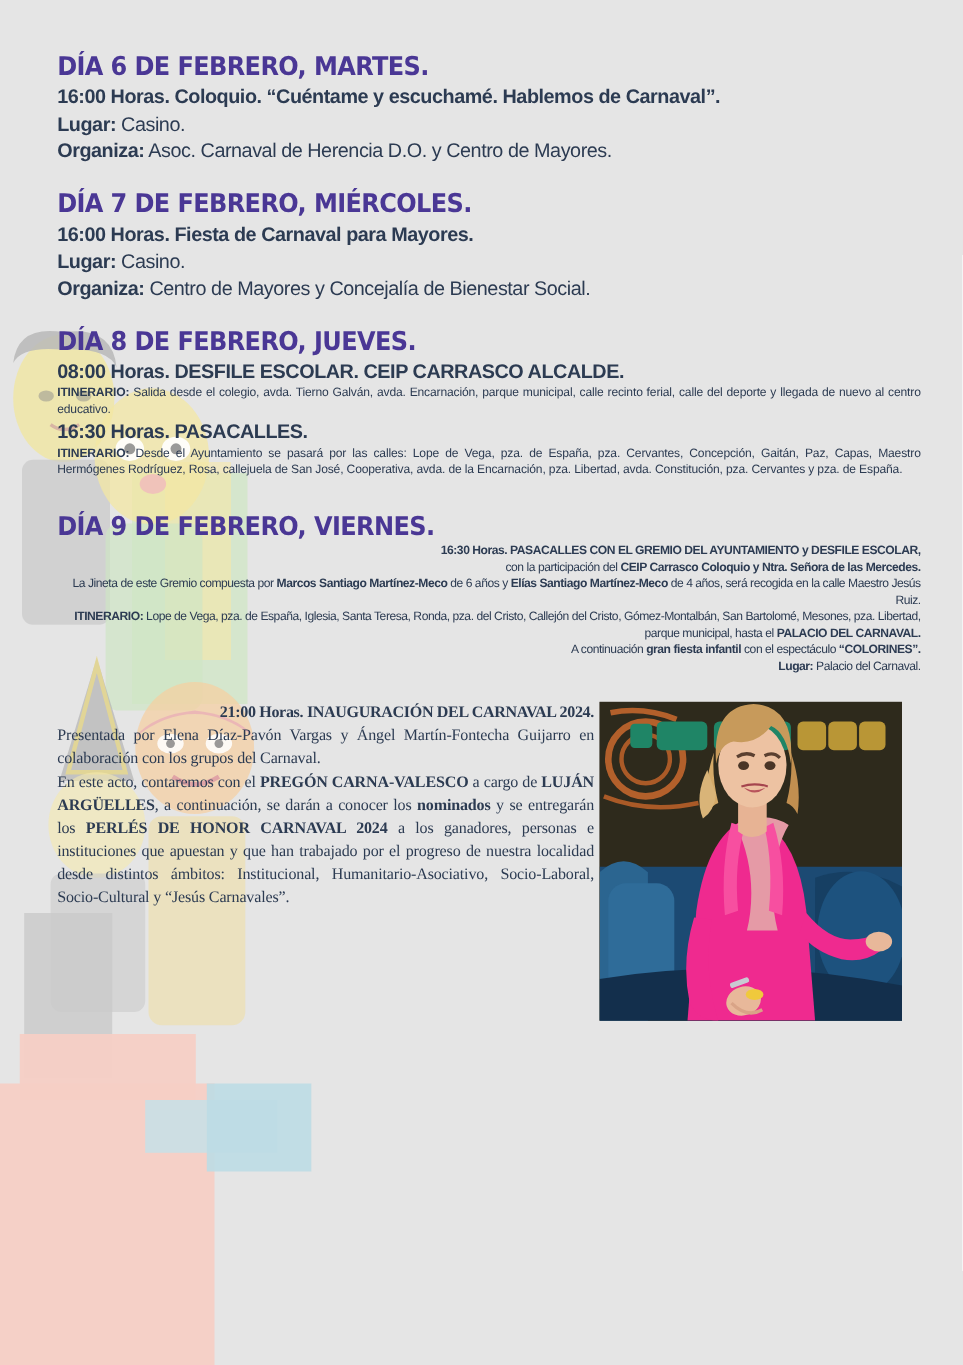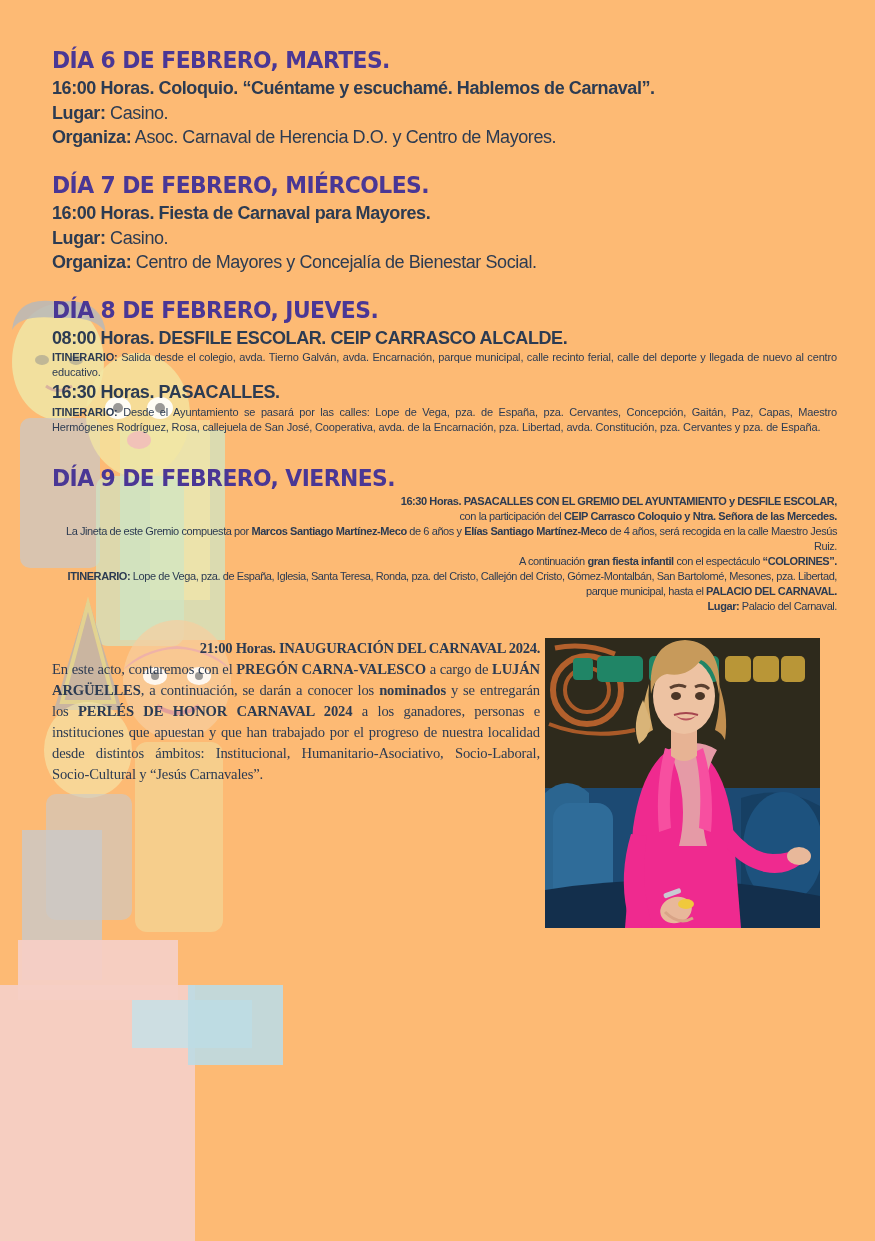--- a/index.html
+++ b/index.html
@@ -4,21 +4,21 @@
 <style>
   html, body {
     margin: 0;
     padding: 0;
     background: #ffffff;
   }
   .page {
     position: relative;
     width: 875px;
     height: 1241px;
-    background: #fdba74;
+    background: #e5e5e5;
     overflow: hidden;
     font-family: "Liberation Sans", sans-serif;
   }
 
   
   .watermark {
     position: absolute;
     inset: 0;
     pointer-events: none;
     z-index: 0;
@@ -233,31 +233,32 @@
     <div class="gap-lg"></div>
 
     <div class="block">
       <h2 class="day-heading">DÍA 9 DE FEBRERO, VIERNES.</h2>
 
       <p class="para nojust"><b>16:30 Horas. PASACALLES CON EL GREMIO DEL AYUNTAMIENTO y DESFILE ESCOLAR,</b></p>
       <p class="para nojust"><span>con la participación del </span><b>CEIP Carrasco Coloquio y Ntra.  Señora de las Mercedes.</b></p>
 
       <p class="para nojust"><span>La Jineta de este Gremio compuesta por </span><b>Marcos Santiago Martínez-Meco</b><span> de 6 años y </span><b>Elías Santiago Martínez-Meco</b><span> de 4 años, será recogida en la calle Maestro Jesús Ruiz.</span></p>
 
+      <p class="para nojust"><b>ITINERARIO:</b><span> Lope de Vega, pza. de España, Iglesia, Santa Teresa, Ronda, pza. del Cristo, Callejón del Cristo, Gómez-Montalbán, San Bartolomé, Mesones, pza. Libertad, parque municipal, hasta el </span><b>PALACIO DEL CARNAVAL.</b></p>
+
       <p class="para nojust"><span>A continuación </span><b>gran fiesta infantil</b><span> con el espectáculo </span><b>“COLORINES”.</b></p>
-
-      <p class="para nojust"><b>ITINERARIO:</b><span> Lope de Vega, pza. de España, Iglesia, Santa Teresa, Ronda, pza. del Cristo, Callejón del Cristo, Gómez-Montalbán, San Bartolomé, Mesones, pza. Libertad, parque municipal, hasta el </span><b>PALACIO DEL CARNAVAL.</b></p>
 
       <p class="para nojust"><b>Lugar:</b><span> Palacio del Carnaval.</span></p>
     </div>
 
     <div class="final-section">
 
       <div class="final-text">
         <p class="para nojust"><b>21:00 Horas. INAUGURACIÓN DEL CARNAVAL 2024.</b></p>
+        <p class="para">Presentada por Elena Díaz-Pavón Vargas y Ángel Martín-Fontecha Guijarro en colaboración con los grupos del Carnaval.</p>
         <p class="para"><span>En este acto, contaremos con el </span><b>PREGÓN CARNA-VALESCO</b><span> a cargo de </span><b>LUJÁN ARGÜELLES</b><span>, a continuación, se darán a conocer los </span><b>nominados</b><span>  y se entregarán los </span><b>PERLÉS DE HONOR CARNAVAL 2024</b><span> a los ganadores, personas e instituciones que apuestan y que han trabajado por el progreso de nuestra localidad desde distintos ámbitos: Institucional, Humanitario-Asociativo, Socio-Laboral, Socio-Cultural y “Jesús Carnavales”.</span></p>
       </div>
 
       <div class="photo">
         <svg width="275" height="290" viewBox="0 0 275 290">
 
           <rect x="0" y="0" width="275" height="290" fill="#2e2a1c"></rect>
 
           <g opacity="0.9">
             <path d="M10 10 q30 -6 60 6" stroke="#c2662e" stroke-width="5" fill="none"></path>

